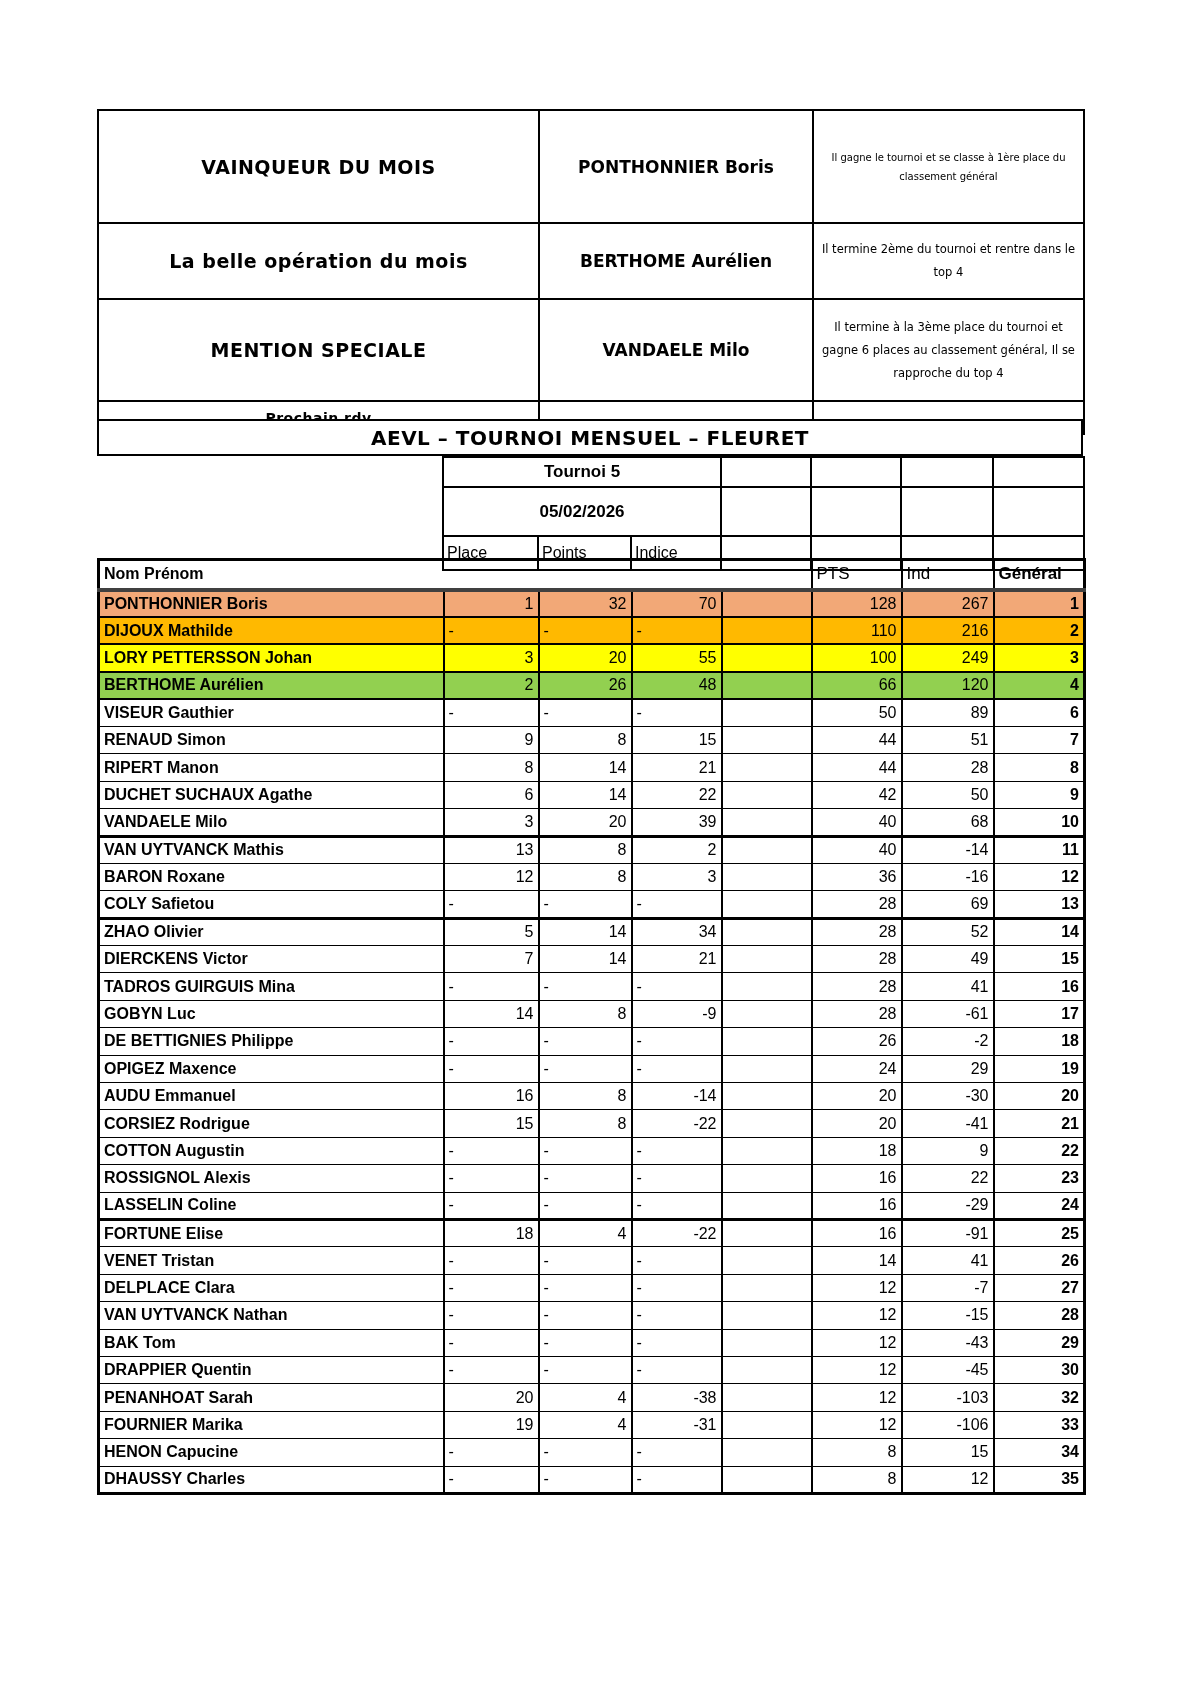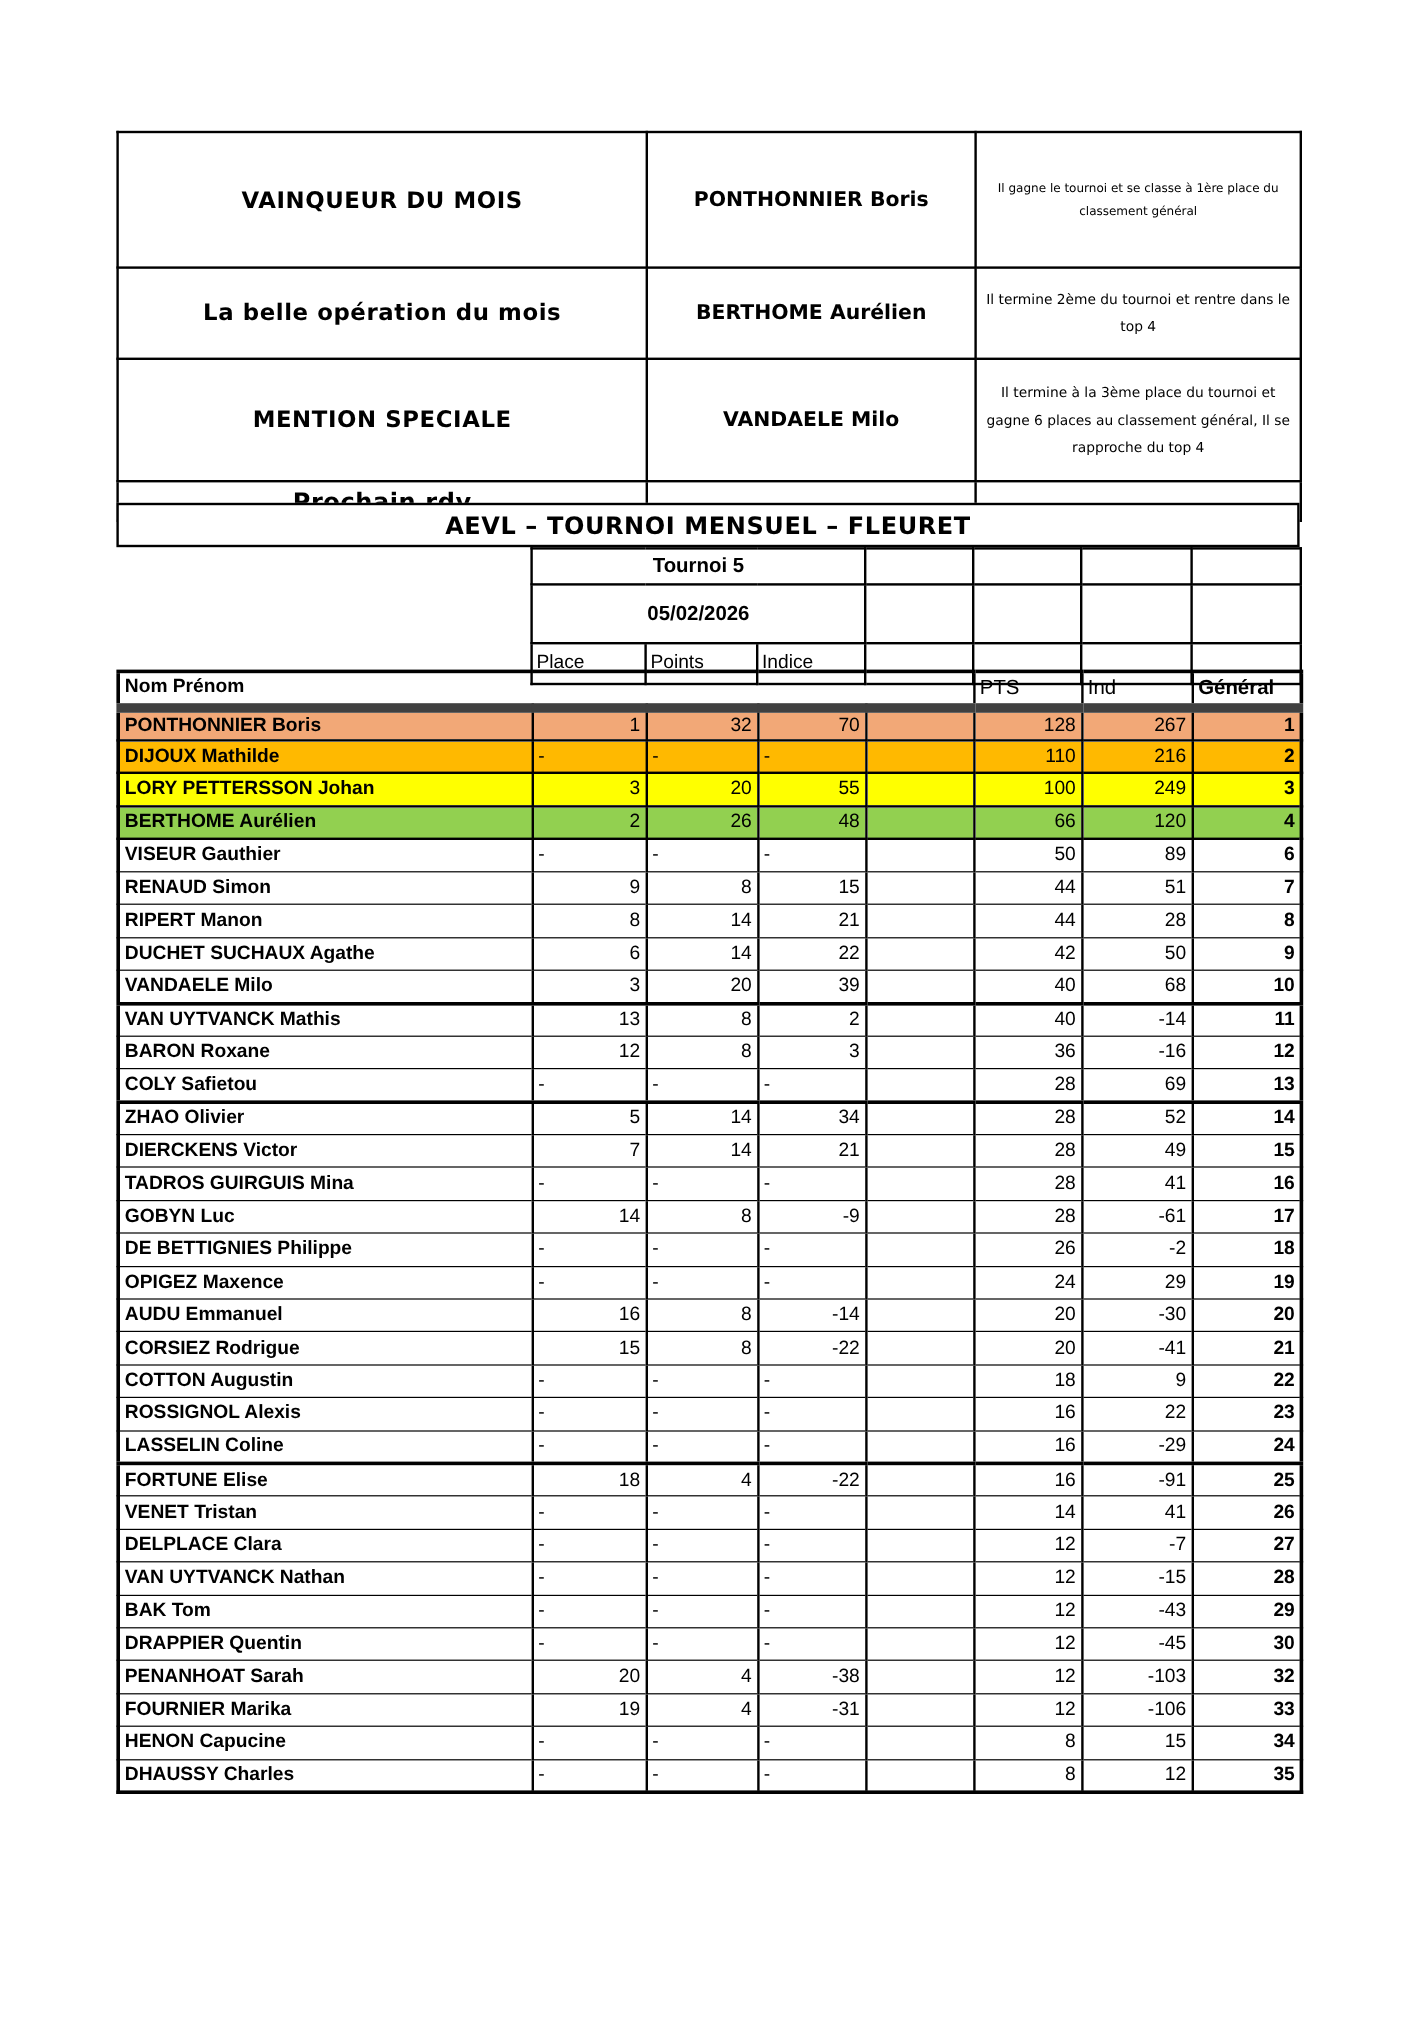--- a/index.html
+++ b/index.html
@@ -73,21 +73,21 @@
   .rank-table col.g{width:92px}
   .rank-table col.h{width:91px}
   .rank-table{border:3px solid #000;}
   .rank-table td{
     border-left:2px solid #000;border-right:2px solid #000;
     border-top:1px solid #000;border-bottom:1px solid #000;
     vertical-align:middle;padding:0 4px;overflow:hidden;white-space:nowrap;
   }
   .rank-table tr{height:27.4px}
   .rank-table tr.r-nomheader{height:30px}
-  .rank-table tr.r-nomheader td{border-top:3px solid #000;border-bottom:8px solid #404040;}
+  .rank-table tr.r-nomheader td{border-top:3px solid #000;border-bottom:4px solid #404040;}
   .h-nom{font-weight:bold;text-align:left;}
   .h-pts,.h-ind{text-align:left;font-size:17px;}
   .h-general{text-align:left;font-weight:bold;font-size:17px;}
   .c-name{font-weight:bold;text-align:left;}
   .c-num{text-align:right;}
   .c-num.dash{text-align:left;}
   .c-general{font-weight:bold;}
   tr.hl td{border-top:2px solid #000;border-bottom:2px solid #000;}
   tr.thick-bottom td{border-bottom:3px solid #000;}
 </style>
@@ -110,21 +110,21 @@
     <td class="t-label">La belle opération du mois</td>
     <td class="t-name">BERTHOME Aurélien</td>
     <td class="t-note note-sm">Il termine 2ème du tournoi et rentre dans le top 4</td>
   </tr>
   <tr class="tr3">
     <td class="t-label">MENTION SPECIALE</td>
     <td class="t-name">VANDAELE Milo</td>
     <td class="t-note note-sm">Il termine à la 3ème place du tournoi et gagne 6 places au classement général, Il se rapproche du top 4</td>
   </tr>
   <tr class="tr4">
-    <td class="t-label" style="font-size:20px">Prochain rdv</td>
+    <td class="t-label" style="font-size:14px">Prochain rdv</td>
     <td class="t-name"></td>
     <td class="t-note"></td>
   </tr>
 </tbody>
   </table>
 
 <div class="banner">AEVL – TOURNOI MENSUEL – FLEURET</div>
 
 <table class="hdr-table">
   <colgroup>

